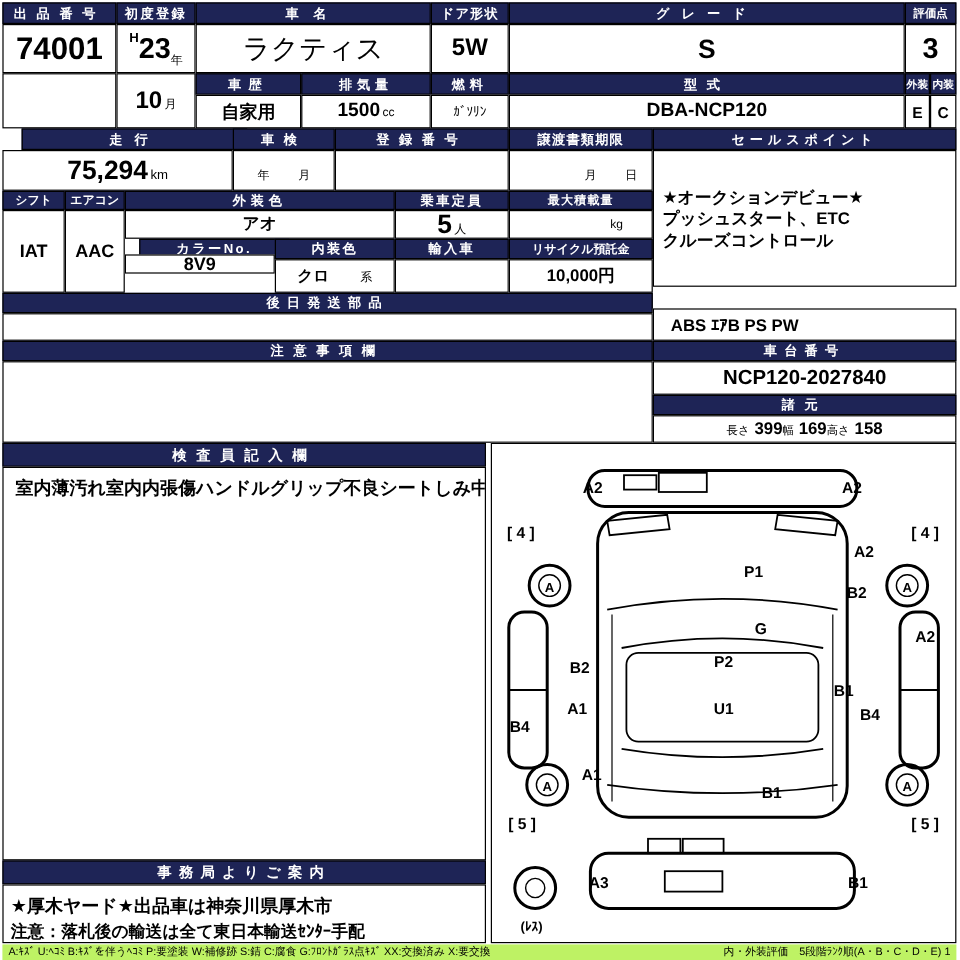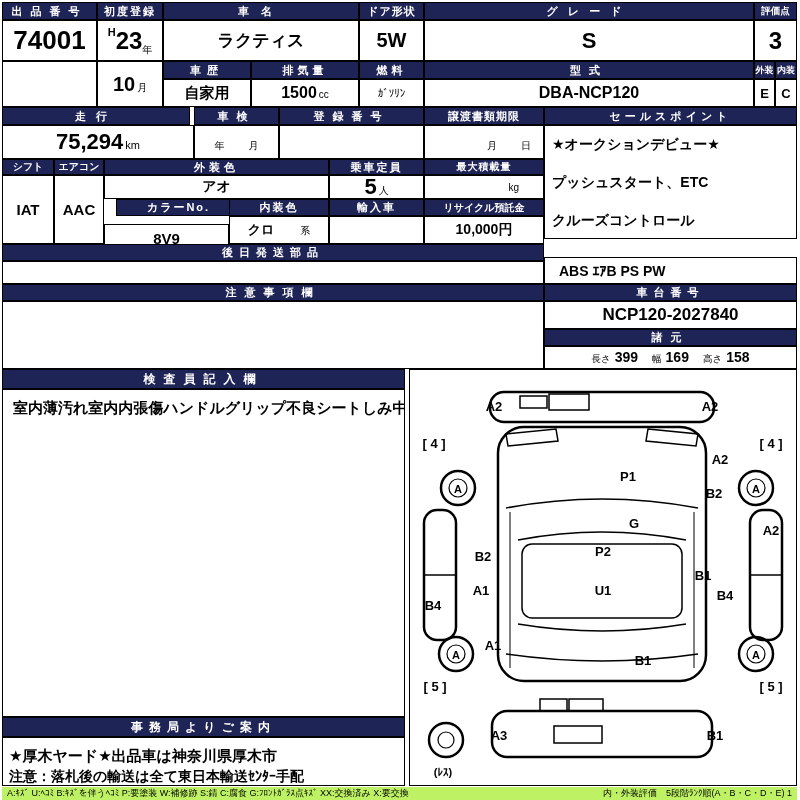--- a/index.html
+++ b/index.html
@@ -7,39 +7,39 @@
   #sheet{position:absolute;left:0;top:0;width:800px;height:800px;background:#fff;}
   .cell{position:absolute;box-sizing:border-box;border:1px solid #000;background:#fff;
     display:flex;align-items:center;justify-content:center;overflow:hidden;white-space:nowrap;}
   .hd{background:var(--hd-bg,#1e2456);color:#fff;font-size:11px;font-weight:bold;}
   .f12h{font-size:12px}.f10h{font-size:10px}.f95h{font-size:9.5px}.f9h{font-size:9px}
   .ls0{letter-spacing:0}.ls1{letter-spacing:1px}.ls2{letter-spacing:2px}.ls4{letter-spacing:4px}
   .ls6{letter-spacing:6px}.ls8{letter-spacing:8px}.ls10{letter-spacing:10px}.ls12{letter-spacing:12px}.f95{font-size:9.5px}.f11{font-size:11px}
   .f13b{font-size:13px;font-weight:bold}.f14b{font-size:14px;font-weight:bold}
   .f15b{font-size:15px;font-weight:bold}.f16b{font-size:16px;font-weight:bold}
   .f17b{font-size:17px;font-weight:bold}.f18b{font-size:22px;font-weight:bold}
-  .f19b{font-size:17px;font-weight:bold}.f20b{font-size:20px;font-weight:bold}
+  .f19b{font-size:23px;font-weight:normal}.f20b{font-size:20px;font-weight:bold}
   .f22b{font-size:22px;font-weight:bold}.f24b{font-size:24px;font-weight:bold}
   .f26b{font-size:26px;font-weight:bold}
   .unit{font-size:10px}
   .pair{display:inline-flex;align-items:baseline;gap:2px}
   .g26{gap:26px}.g4{gap:4px}
   .raise{font-size:11px;font-weight:bold;transform:translateY(-9px)}
   .sink{font-size:10px;transform:translateY(9px)}
   .ph-bottom{align-items:flex-end;padding-bottom:5px;gap:24px;font-size:10px}
   .ph-right{align-items:flex-end;justify-content:flex-end;padding:0 12px 5px 0;gap:24px;font-size:10px}
   .right-pad{justify-content:flex-end;padding-right:24px;font-size:10px}
-  .sales{flex-direction:column;align-items:flex-start;justify-content:space-between;
+  .sales{flex-direction:column;align-items:flex-start;justify-content:center;
     padding:9px 7px;font-size:14px;font-weight:bold;line-height:18px}
   .notesbox{flex-direction:row;align-items:flex-start;justify-content:flex-start;
     padding:9px 10px;font-size:15px;font-weight:bold;line-height:17px}
   .office{flex-direction:column;align-items:flex-start;justify-content:flex-start;
     padding:7px 6px;line-height:21px}
   .leftpad{justify-content:flex-start;padding-left:14px}
-  .specs{gap:14px}
+  .specs{gap:0}
   .legend{position:absolute;left:2px;top:787px;width:795px;height:13px;display:flex;
     justify-content:space-between;align-items:center;font-size:9px;padding:0 5px;
     box-sizing:border-box;white-space:nowrap;background:#bef264;}
   svg text{font-family:"Liberation Sans","DejaVu Sans",sans-serif;}
 </style>
 </head>
 <body>
 
 <div id="sheet">
 
@@ -87,21 +87,21 @@
   <div class="cell f11" style="left:359px;top:79px;width:65px;height:28px">ｶﾞｿﾘﾝ</div>
 
   <div class="cell hd ls8" style="left:424px;top:61px;width:330px;height:18px">型式</div>
   <div class="cell f16b" style="left:424px;top:79px;width:330px;height:28px">DBA-NCP120</div>
 
   <div class="cell hd f9h ls0" style="left:754px;top:61px;width:21px;height:18px">外装</div>
   <div class="cell hd f9h ls0" style="left:775px;top:61px;width:22px;height:18px">内装</div>
   <div class="cell f13b" style="left:754px;top:79px;width:21px;height:28px">E</div>
   <div class="cell f13b" style="left:775px;top:79px;width:22px;height:28px">C</div>
 
-  <div class="cell hd ls10" style="left:2px;top:107px;width:188px;height:18px">走行</div>
+  <div class="cell hd ls10" style="left:18px;top:107px;width:188px;height:18px">走行</div>
   <div class="cell" style="left:2px;top:125px;width:192px;height:34px">
     <span class="pair">
         <span class="f18b">75,294</span>
         <span class="f11">km</span>
       </span>
   </div>
 
   <div class="cell hd ls8" style="left:194px;top:107px;width:85px;height:18px">車検</div>
   <div class="cell ph-bottom" style="left:194px;top:125px;width:85px;height:34px">
     <span>年</span>
@@ -140,21 +140,21 @@
         <span class="unit">人</span>
       </span>
   </div>
 
   <div class="cell hd f10h ls1" style="left:424px;top:159px;width:120px;height:16px">最大積載量</div>
   <div class="cell right-pad" style="left:424px;top:175px;width:120px;height:24px">
     <span>kg</span>
   </div>
 
   <div class="cell hd ls2" style="left:116px;top:199px;width:125px;height:17px">カラーNo.</div>
-  <div class="cell f15b" style="left:104px;top:224px;width:125px;height:28px">8V9</div>
+  <div class="cell f15b" style="left:104px;top:212px;width:125px;height:16px">8V9</div>
 
   <div class="cell hd ls2" style="left:229px;top:199px;width:100px;height:17px">内装色</div>
   <div class="cell" style="left:229px;top:216px;width:100px;height:28px">
     <span class="pair g26">
         <span class="f13b">クロ</span>
         <span class="unit">系</span>
       </span>
   </div>
 
   <div class="cell hd ls2" style="left:329px;top:199px;width:95px;height:17px">輸入車</div>

